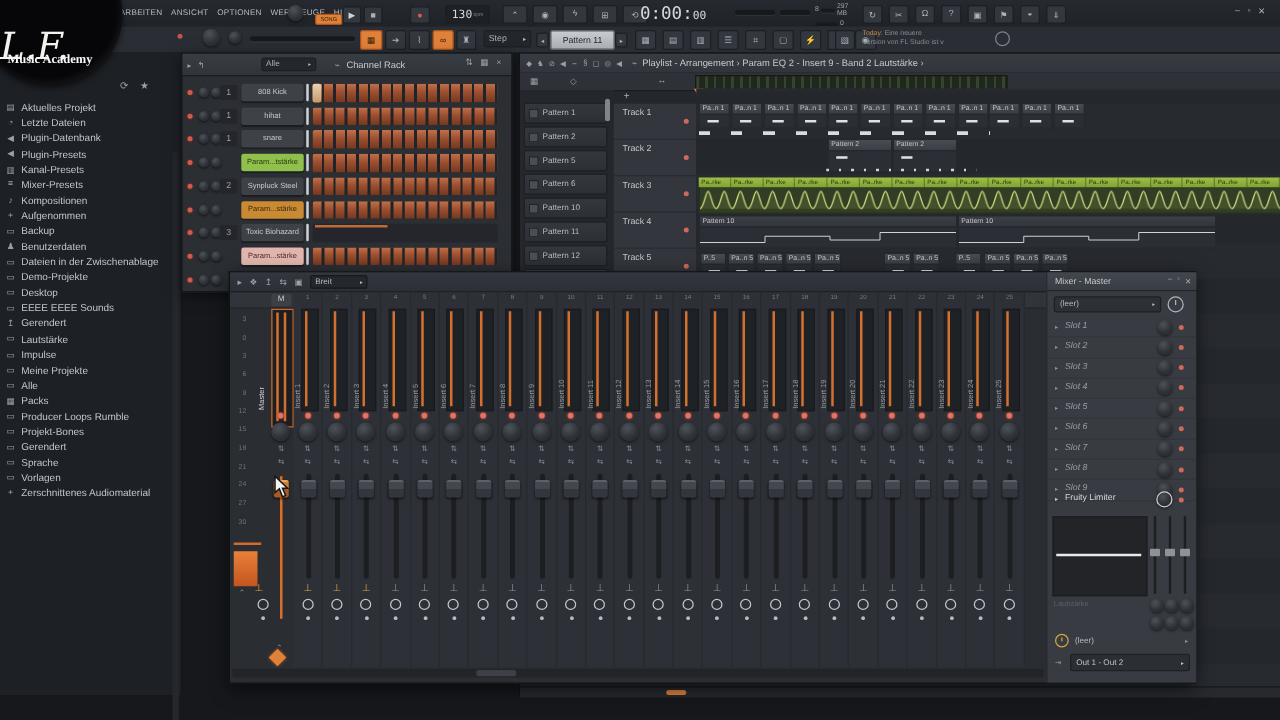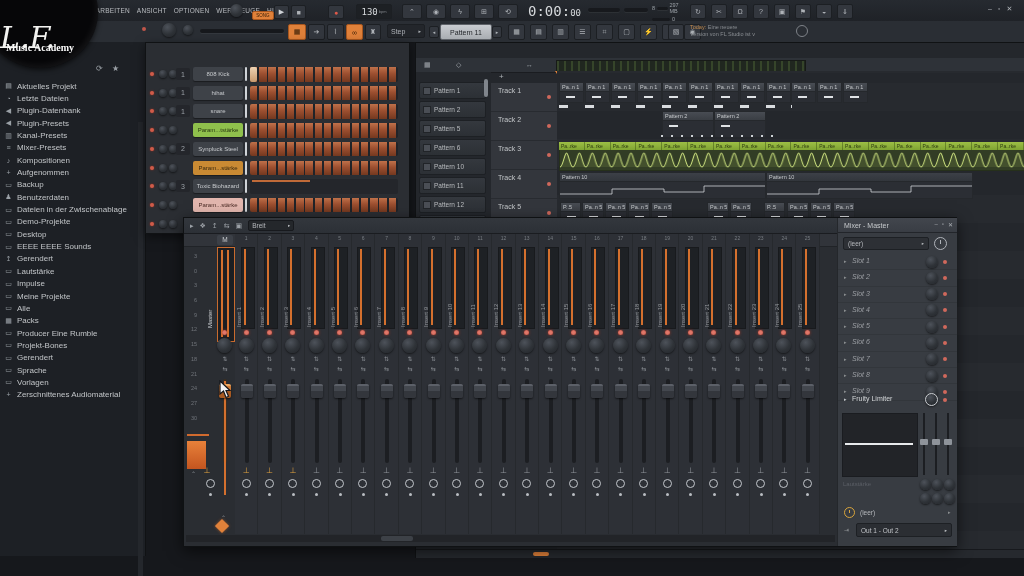--- a/index.html
+++ b/index.html
@@ -191,21 +191,21 @@
       <span style="font-size:4px;color:#7e8288;margin-left:1px;">bpm</span>
     </div>
     <div class="abs" style="left:402px;top:4px;display:flex;gap:4px;">
 
     <span class="tbtn" style="width:18px;height:13px;">⌃</span>
         <span class="tbtn" style="width:18px;height:13px;">◉</span>
         <span class="tbtn" style="width:18px;height:13px;">ϟ</span>
         <span class="tbtn" style="width:18px;height:13px;">⊞</span>
         <span class="tbtn" style="width:18px;height:13px;">⟲</span>
       </div>
-    <div class="abs lcd" style="left:512px;top:3px;font-size:14px;margin-left:16px;">
+    <div class="abs lcd" style="left:512px;top:3px;font-size:14px;">
       <span>0:00:</span><span style="font-size:9px;">00</span>
     </div>
     <div class="abs groove" style="left:588px;top:8px;width:32px;"></div>
     <div class="abs groove" style="left:624px;top:8px;width:24px;"></div>
     <div class="abs" style="left:652px;top:2px;width:34px;">
       <div style="display:flex;align-items:center;gap:2px;">
         <span style="font-size:5.5px;color:#9aa0a6;">8</span>
         <span class="groove" style="width:12px;height:3px;"></span>
         <span style="font-size:5.5px;color:#9aa0a6;">297 MB</span>
       </div>
@@ -371,21 +371,21 @@
           <span>Alle</span>
         </div>
 
         <div class="sb-item">
           <span class="sbic">▦</span>
           <span>Packs</span>
         </div>
 
         <div class="sb-item">
           <span class="sbic">▭</span>
-          <span>Producer Eine Rumble</span>
+          <span>Producer Loops Rumble</span>
         </div>
 
         <div class="sb-item">
           <span class="sbic">▭</span>
           <span>Projekt-Bones</span>
         </div>
 
         <div class="sb-item">
           <span class="sbic">▭</span>
           <span>Gerendert</span>
@@ -403,20 +403,37 @@
 
         <div class="sb-item">
           <span class="sbic">+</span>
           <span>Zerschnittenes Audiomaterial</span>
         </div>
       </div>
     <div id="sb-scroll" class="abs"></div>
   </div>
 
   <div id="rack" class="abs win">
+    <div class="winhead" style="height:17px;gap:5px;padding-left:4px;">
+      <span class="ic" style="font-size:6px;">▸</span>
+      <span class="ic" style="font-size:7px;">↰</span>
+      <span class="tbtn" style="width:44px;height:11px;margin-left:40px;justify-content:space-between;padding:0 3px;box-sizing:border-box;background:#24272b;font-size:6.5px;">
+        <span>Alle</span>
+          <span style="font-size:4.5px;">▸</span>
+      </span>
+      <span class="ic" style="font-size:7px;margin-left:10px;">⌁</span>
+      <span>Channel Rack</span>
+      <span style="flex:1;"></span>
+      <span class="abs" style="right:8px;top:3px;display:flex;gap:6px;font-size:7px;">
+
+      <span class="ic">⇅</span>
+          <span class="ic">▦</span>
+          <span class="ic">×</span>
+        </span>
+    </div>
     <div class="abs" style="left:0;top:22px;width:263px;height:168px;">
 
         <div class="chrow" style="top: 0px;">
           <span class="led"></span>
           <span class="ckn knob" style="left:13px;"></span>
           <span class="ckn knob" style="left:23px;"></span>
           <span class="nbox" style="background: rgb(36, 38, 43);">1</span>
           <span class="cname" style="background: rgb(62, 66, 72); color: rgb(199, 202, 205);">808 Kick</span>
           <span class="selbar"></span>
           <span class="steps k-lead"></span>
@@ -498,20 +515,36 @@
           <span class="ckn knob" style="left:23px;"></span>
           <span class="nbox" style="background: transparent;"></span>
           <span class="cname" style="background: rgb(201, 138, 51); color: rgb(58, 42, 16);">Param...stärke</span>
           <span class="selbar"></span>
           <span class="steps k-full"></span>
         </div>
       </div>
   </div>
 
   <div id="playlist" class="abs">
+    <div id="pl-title" class="winhead" style="gap:4px;padding-left:5px;">
+      <span style="display:flex;gap:4px;font-size:6px;">
+
+      <span class="ic">◆</span>
+          <span class="ic">♞</span>
+          <span class="ic">⊘</span>
+          <span class="ic">◀</span>
+          <span class="ic">↔</span>
+          <span class="ic">§</span>
+          <span class="ic">▢</span>
+          <span class="ic">◎</span>
+          <span class="ic">◀</span>
+        </span>
+      <span class="ic" style="font-size:7px;margin-left:4px;">⌁</span>
+      <span>Playlist - Arrangement  ›  Param  EQ 2 - Insert 9 - Band 2 Lautstärke  ›</span>
+    </div>
     <div id="pl-tool">
       <span class="abs ic" style="left:8px;top:3px;font-size:7px;">▦</span>
       <span class="abs ic" style="left:40px;top:3px;font-size:7px;">◇</span>
       <span class="abs ic" style="left:110px;top:3px;font-size:7px;">↔</span>
       <div id="pl-overview"></div>
     </div>
     <span class="abs" style="left:83px;top:29px;font-size:8px;color:#aeb2b7;">+</span>
     <div id="timeline">
 
     <span class="barcell">1</span>

